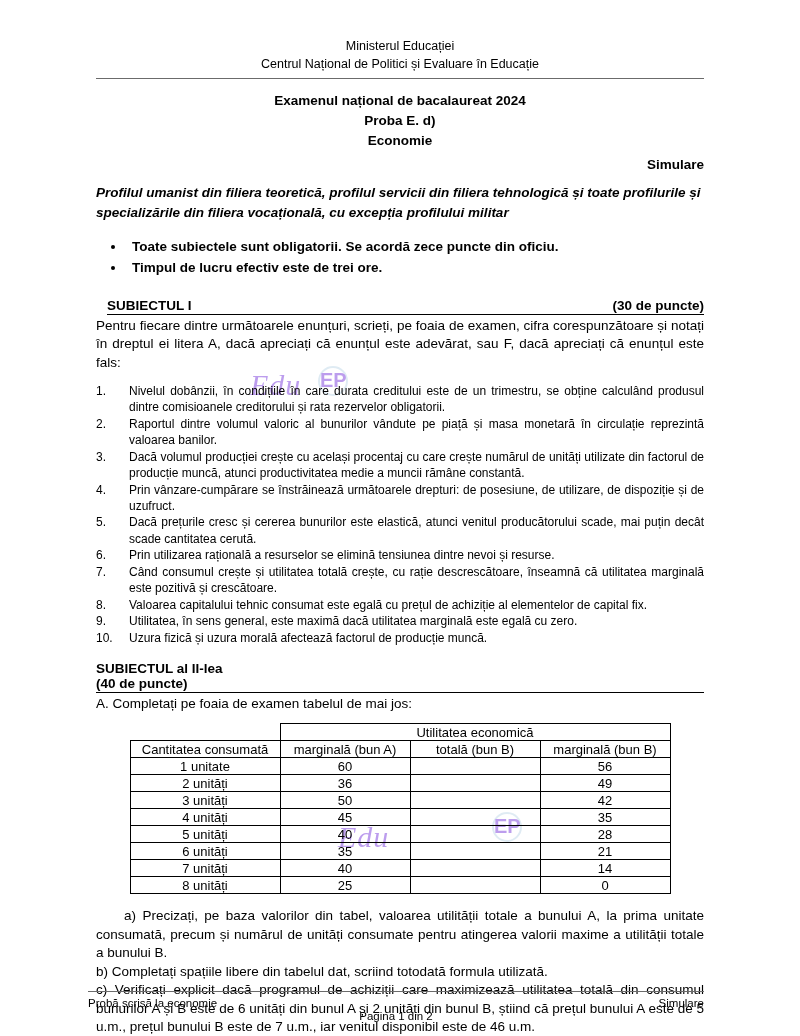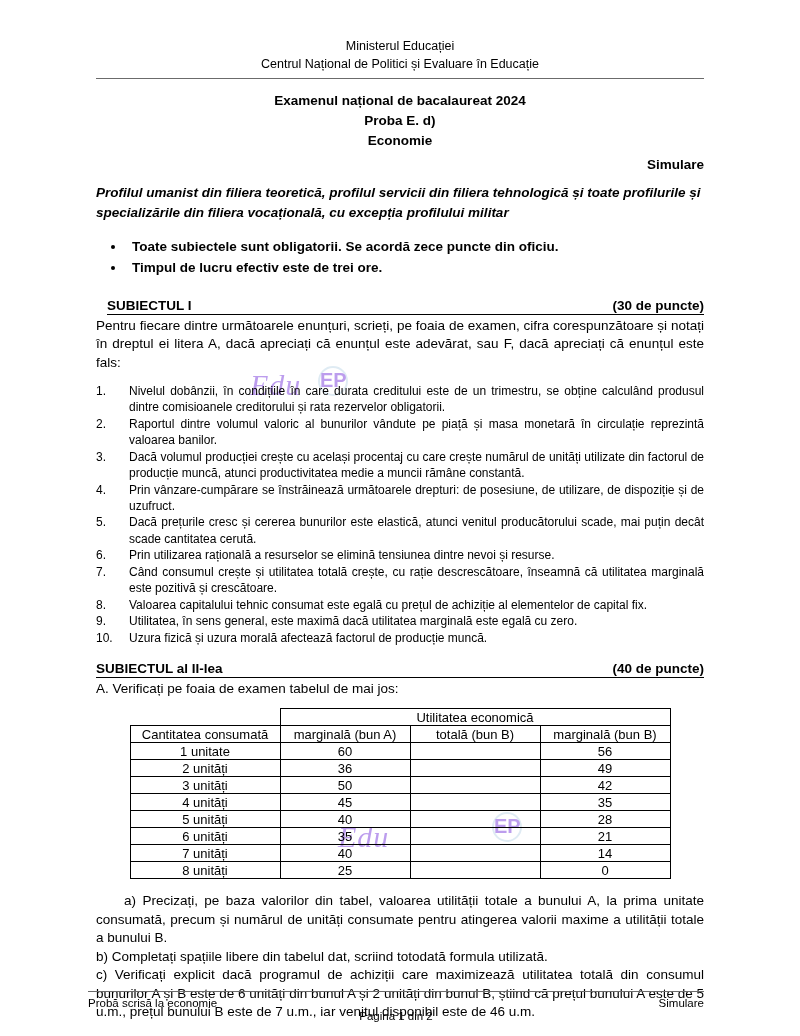--- a/index.html
+++ b/index.html
@@ -111,21 +111,21 @@
   .section-head {
     display: flex;
     justify-content: space-between;
     align-items: baseline;
     font-weight: bold;
     font-size: 13.5px;
     border-bottom: 1.5px solid #000;
     padding-bottom: 1px;
   }
   .sec1 { margin-top: 20px; margin-left: 11px; }
-  .sec2 { margin-top: 15px; }
+  .sec2 { margin-top: 15px; flex-direction: column; }
 
   .para {
     font-size: 13.5px;
     line-height: 1.36;
     text-align: justify;
     margin-top: 2px;
   }
   .para-left { text-align: left; }
 
   
@@ -266,21 +266,21 @@
       <li>Când consumul crește și utilitatea totală crește, cu rație descrescătoare, înseamnă că utilitatea marginală este pozitivă și crescătoare.</li>
       <li>Valoarea capitalului tehnic consumat este egală cu prețul de achiziție al elementelor de capital fix.</li>
       <li>Utilitatea, în sens general, este maximă dacă utilitatea marginală este egală cu zero.</li>
       <li>Uzura fizică și uzura morală afectează factorul de producție muncă.</li>
     </ol>
 
     <div class="section-head sec2">
       <span>SUBIECTUL al II-lea</span>
       <span>(40 de puncte)</span>
     </div>
-    <div class="para para-left">A. Verificați pe foaia de examen tabelul de mai jos:</div>
+    <div class="para para-left">A. Completați pe foaia de examen tabelul de mai jos:</div>
 
     <div class="table-wrap">
       <table class="util">
         <colgroup>
           <col class="col-qty">
             <col class="col-marga">
             <col class="col-totb">
             <col class="col-margb">
         </colgroup>
         <thead>

